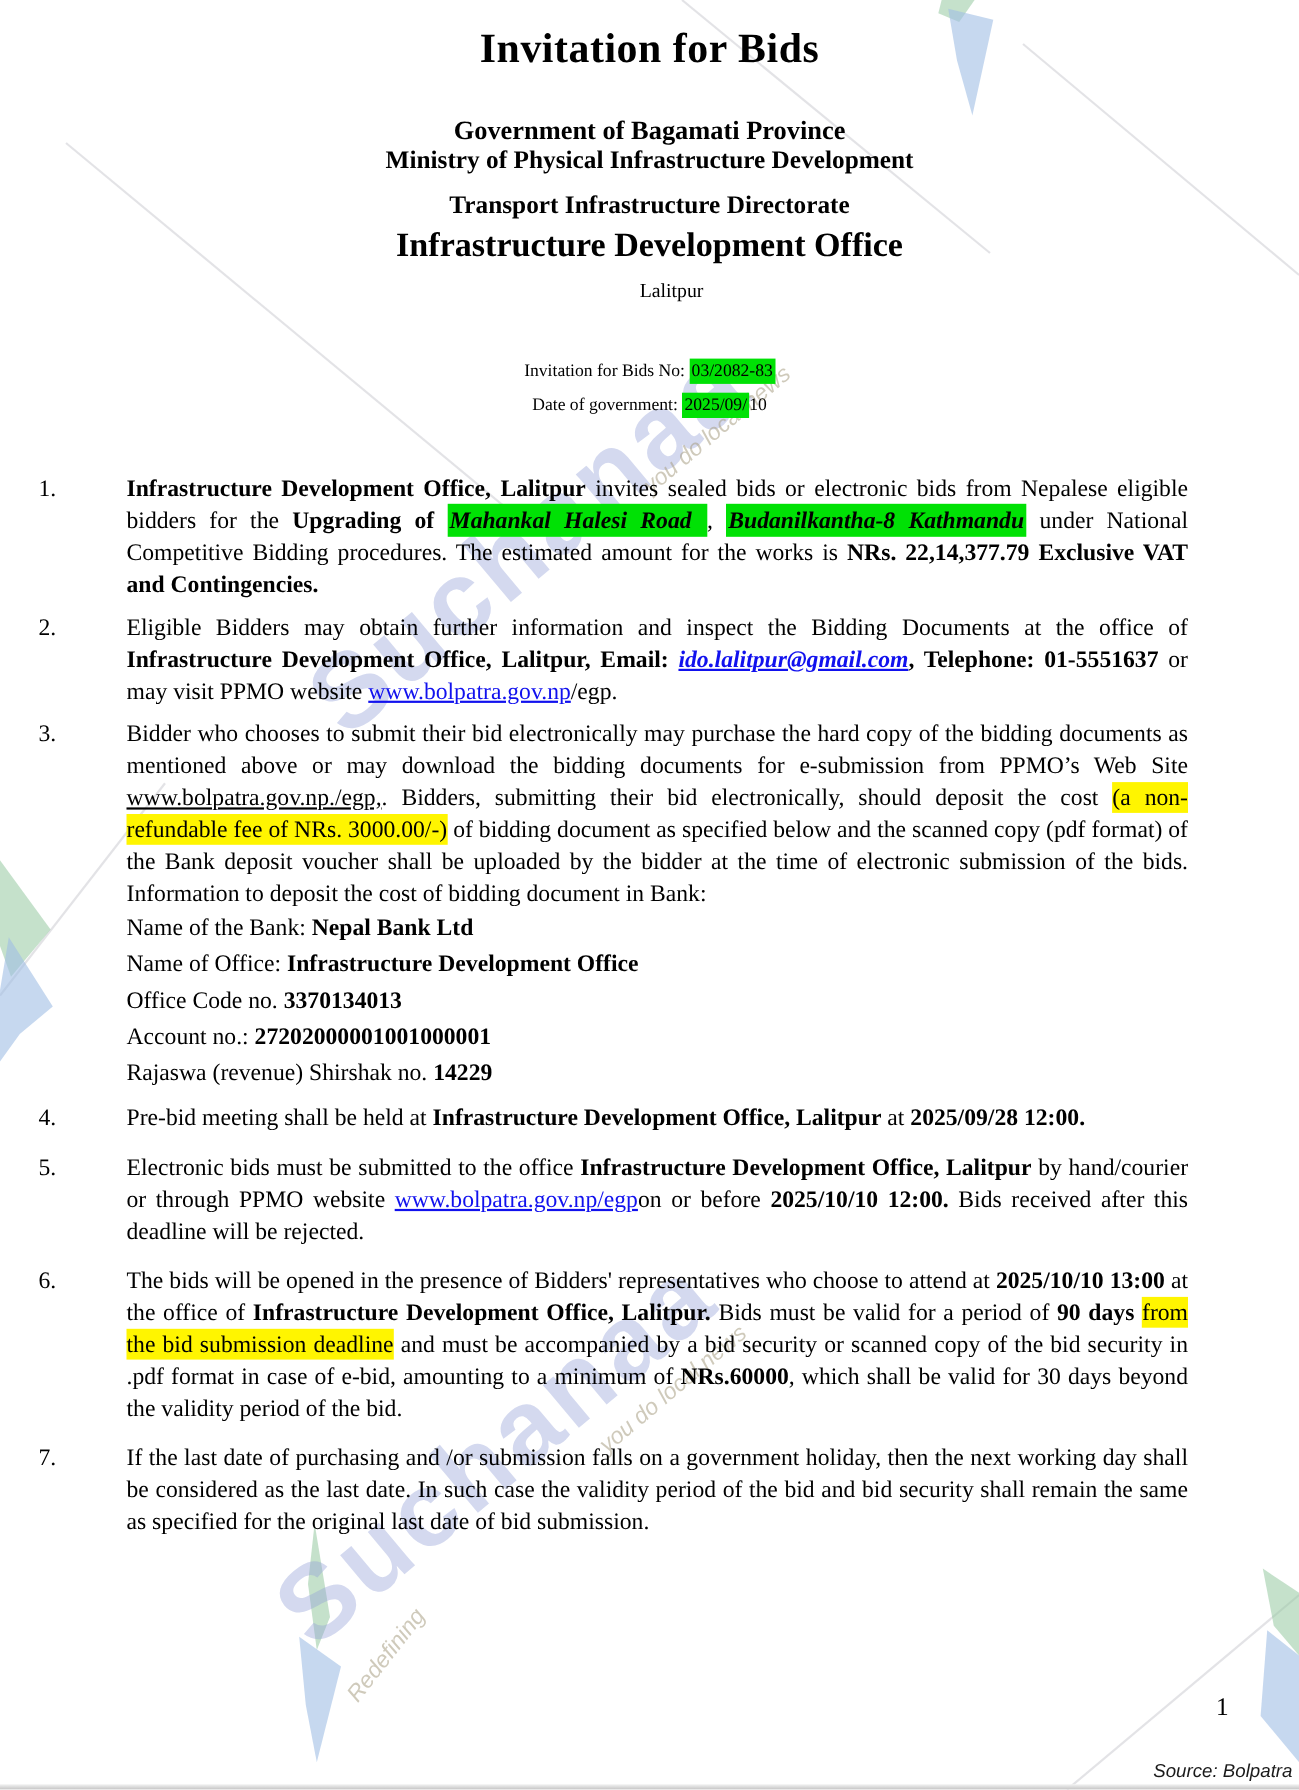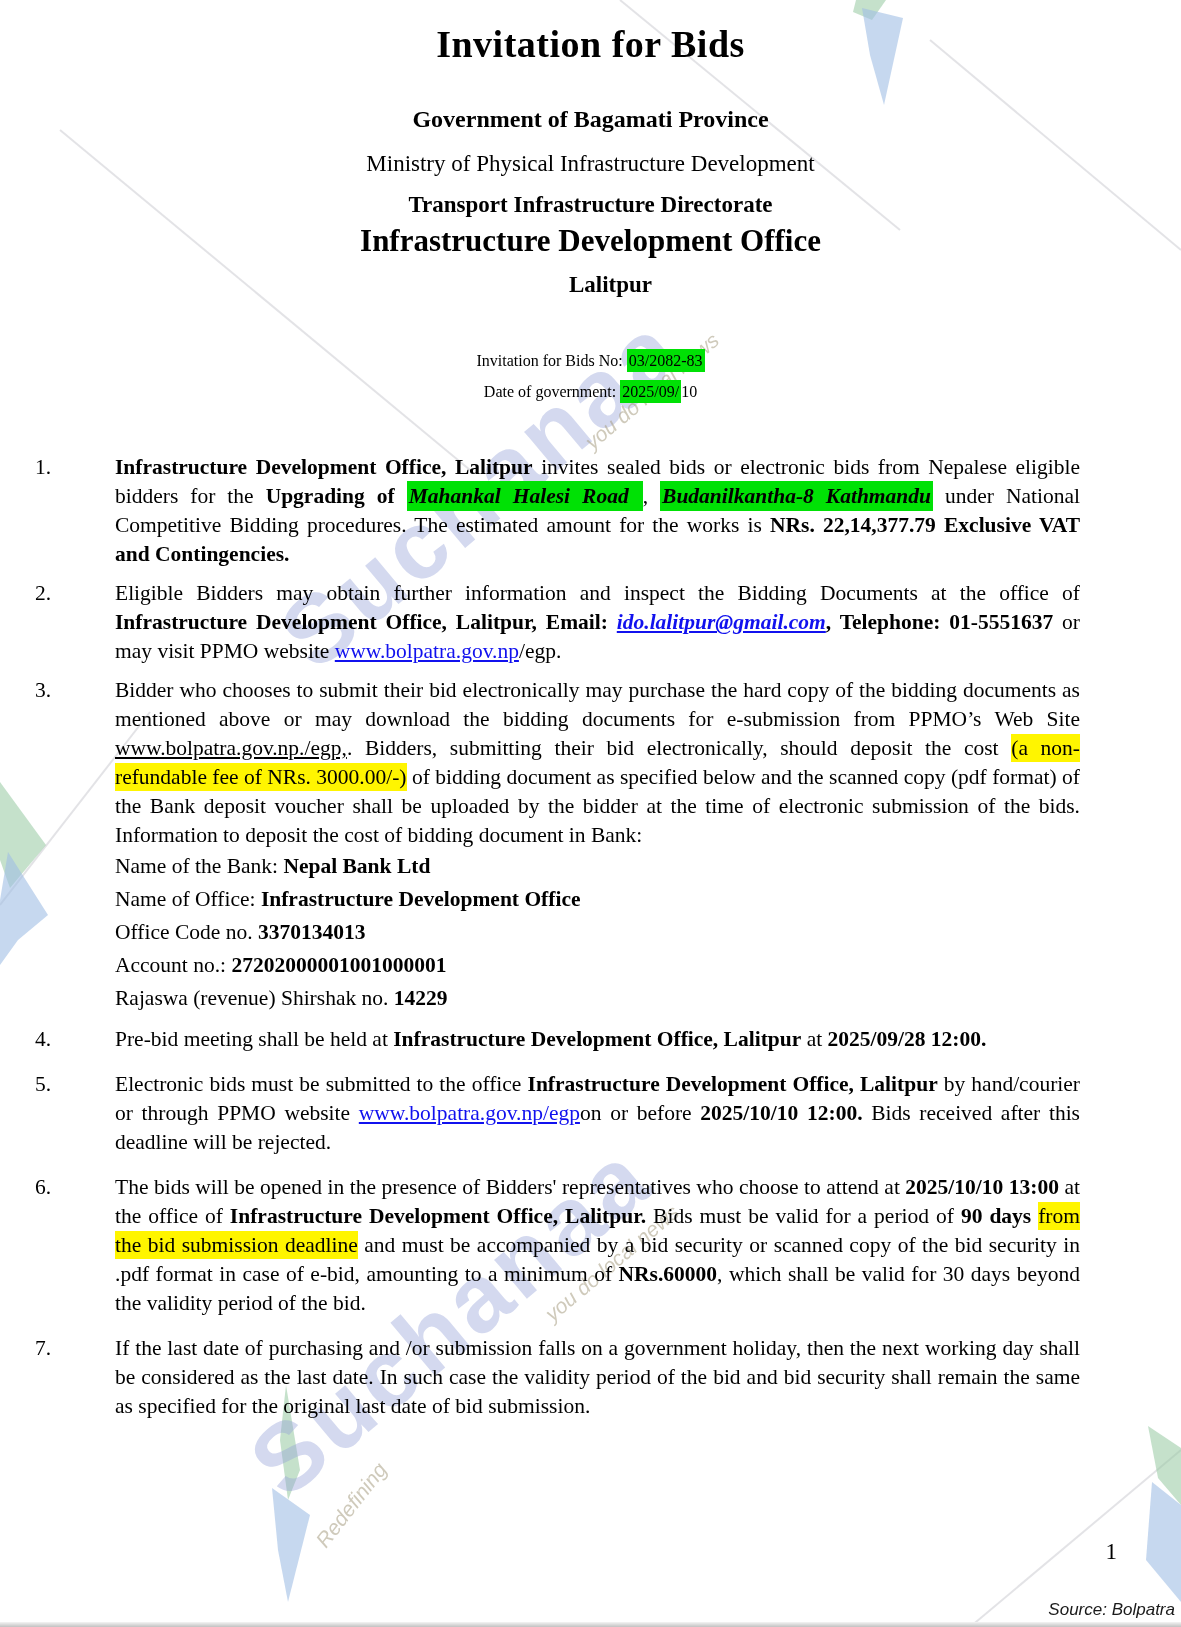--- a/index.html
+++ b/index.html
@@ -34,24 +34,24 @@
   }
   .wm-tag1 { left:596px; top:430px; }
   .wm-tag2 { left:330px; top:1528px; transform:rotate(-52deg); }
   .wm-tag3 { left:556px; top:1302px; }
   .wm-svg { position:absolute; inset:0; width:100%; height:100%; }
   
   .content { position:relative; z-index:2; }
   header { text-align:center; padding-top:22px; }
   .doc-title { font-size:38px; font-weight:700; letter-spacing:0.5px; }
   .h-gov      { margin-top:40px; font-size:24px; font-weight:700; }
-  .h-ministry { margin-top:18px; font-size:23px; font-weight:400; }
+  .h-ministry { font-size:23px; font-weight:700; }
   .h-transport{ margin-top:15px; font-size:23px; font-weight:700; }
   .h-office   { margin-top:5px;  font-size:31px; font-weight:700; }
-  .h-place    { margin-top:13px; font-size:23px; font-weight:700;padding-left:40px; }
+  .h-place    { margin-top:13px; font-size:18px; font-weight:400;padding-left:40px; }
   .meta { margin-top:54px; text-align:center; font-size:16px; }
   .meta-line + .meta-line { margin-top:13px; }
   .seg-bi  { font-weight:700; }
   .seg-g   { background:var(--hl-green); padding:3px 2px; }
   .seg-gbi { background:var(--hl-green); padding:3px 2px; font-weight:700; font-style:italic; }
   .seg-y   { background:var(--hl-yellow); padding:2px 0; }
   .seg-a   { color:var(--link-blue); text-decoration:underline; cursor:pointer; }
   .seg-abi { color:var(--link-blue); text-decoration:underline; font-weight:700; font-style:italic; cursor:pointer; }
   .seg-u   { text-decoration:underline; }
   

